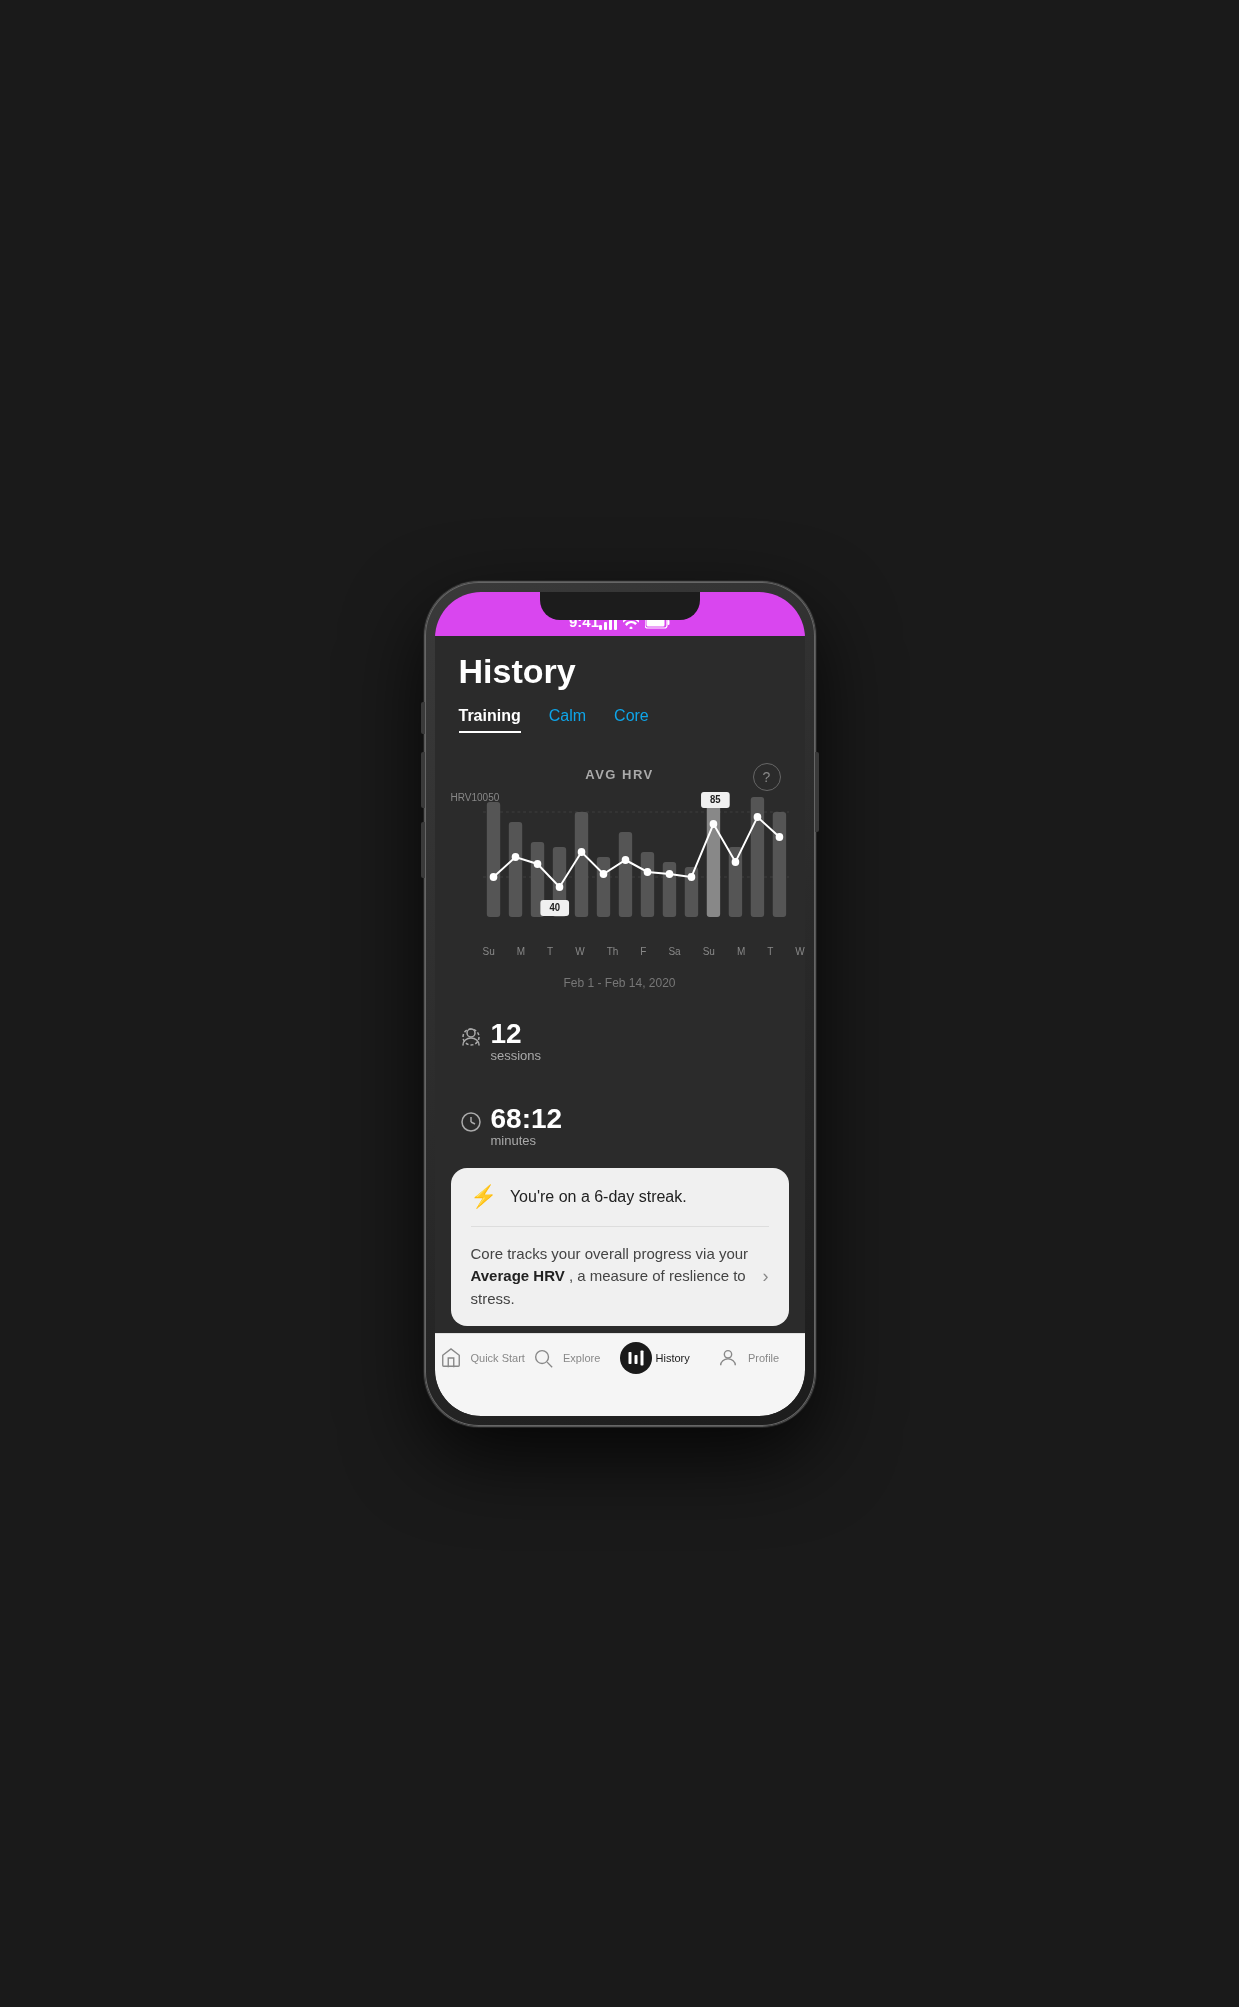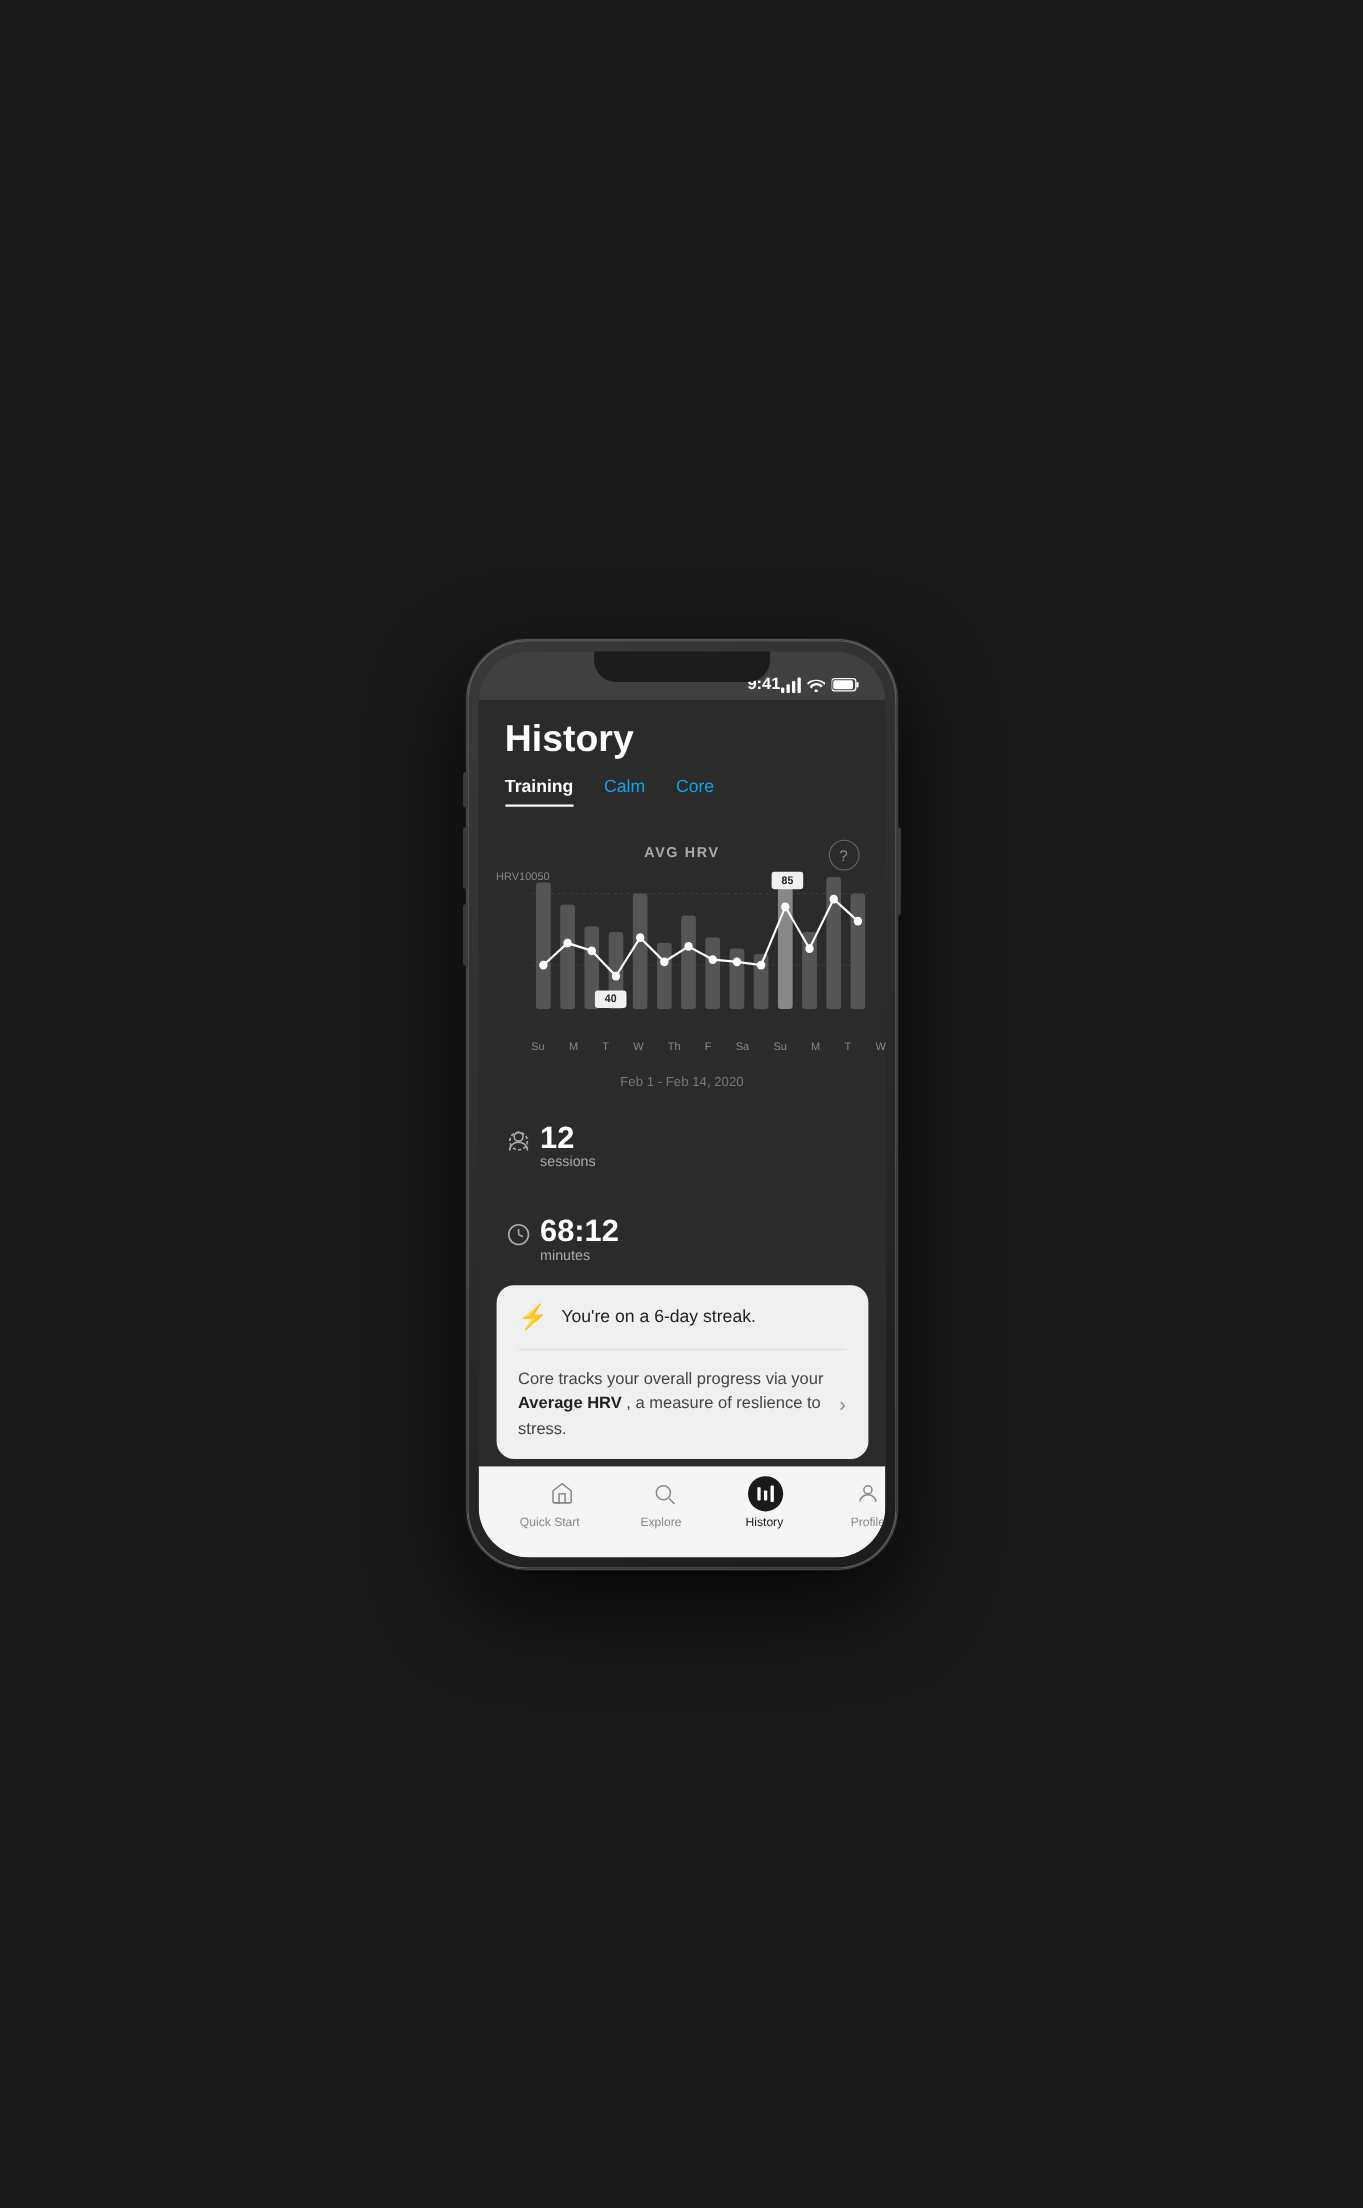--- a/index.html
+++ b/index.html
@@ -46,23 +46,23 @@
       width: 160px;
       height: 28px;
       background: #1c1c1c;
       border-radius: 0 0 20px 20px;
       z-index: 10;
     }
 
     
     .status-bar {
       height: 44px;
-      background: #404040;
-      display: flex;
-      justify-content: flex-end;
+      background: #d946ef;
+      display: flex;
+      justify-content: center;
       align-items: flex-end;
       padding: 0 24px 6px;
       position: relative;
       z-index: 5;
     }
     .status-time {
       font-size: 15px;
       font-weight: 600;
       color: white;
     }
@@ -322,22 +322,21 @@
       background: #f5f5f5;
       border-top: 1px solid #e0e0e0;
       display: flex;
       align-items: flex-start;
       padding-top: 8px;
       border-radius: 0 0 46px 46px;
     }
     .nav-item {
       flex: 1;
       display: flex;
-      flex-direction: column;
-      align-items: flex-end;
+      align-items: center;
       gap: 4px;
       cursor: pointer;
     }
     .nav-icon-wrap {
       width: 32px;
       height: 32px;
       display: flex;
       align-items: center;
       justify-content: center;
     }

